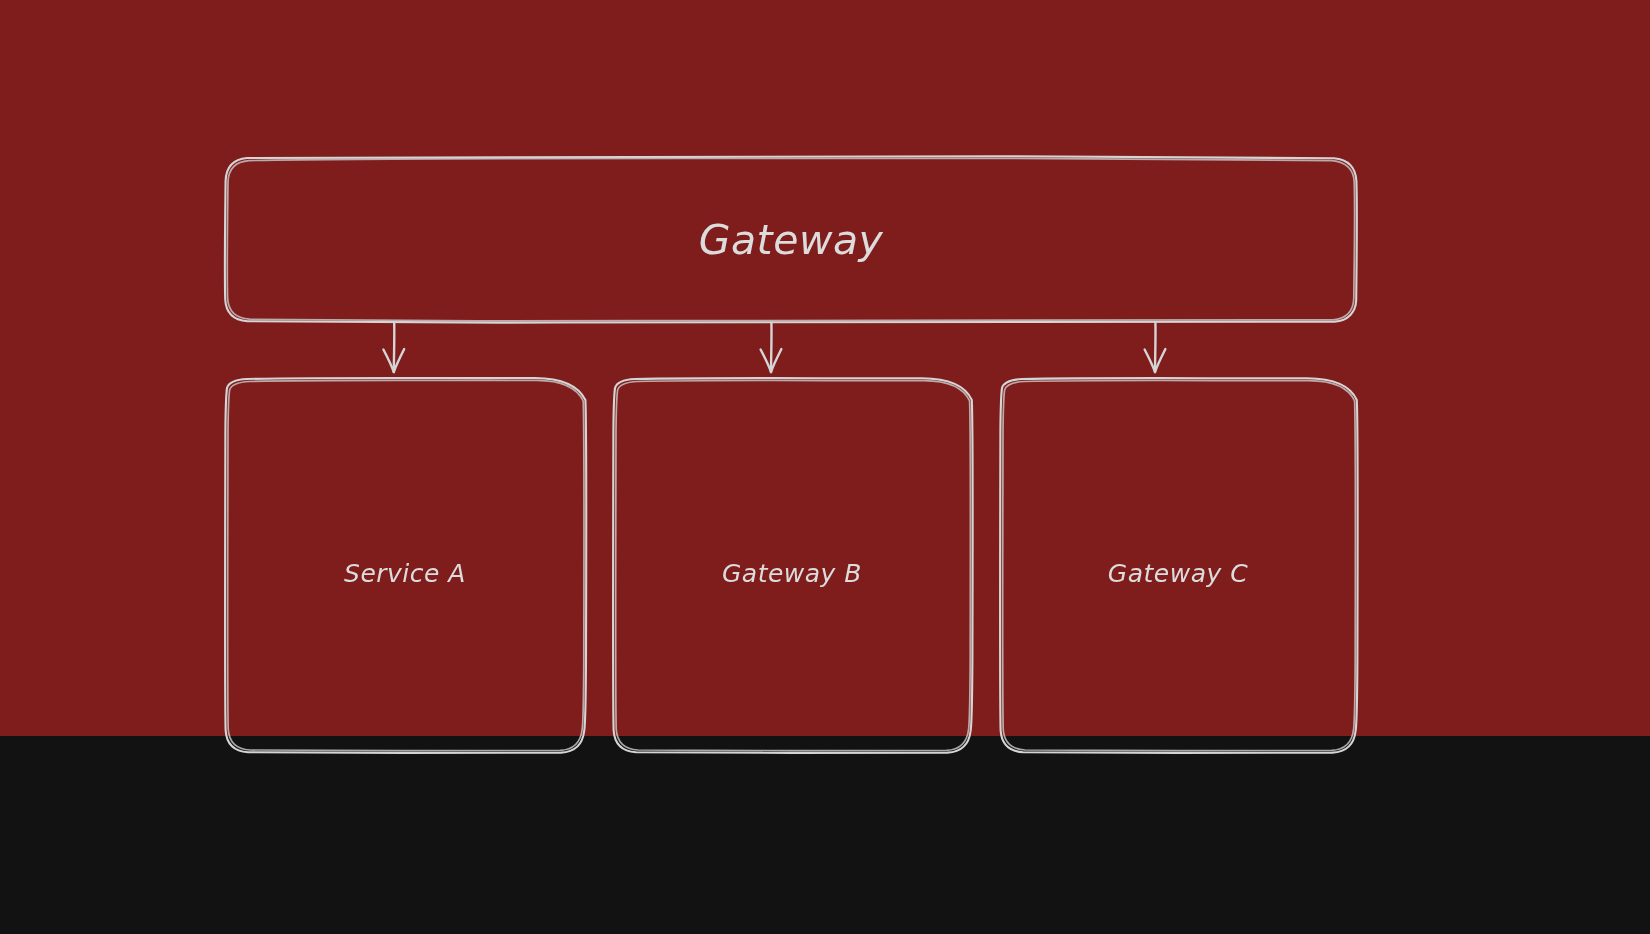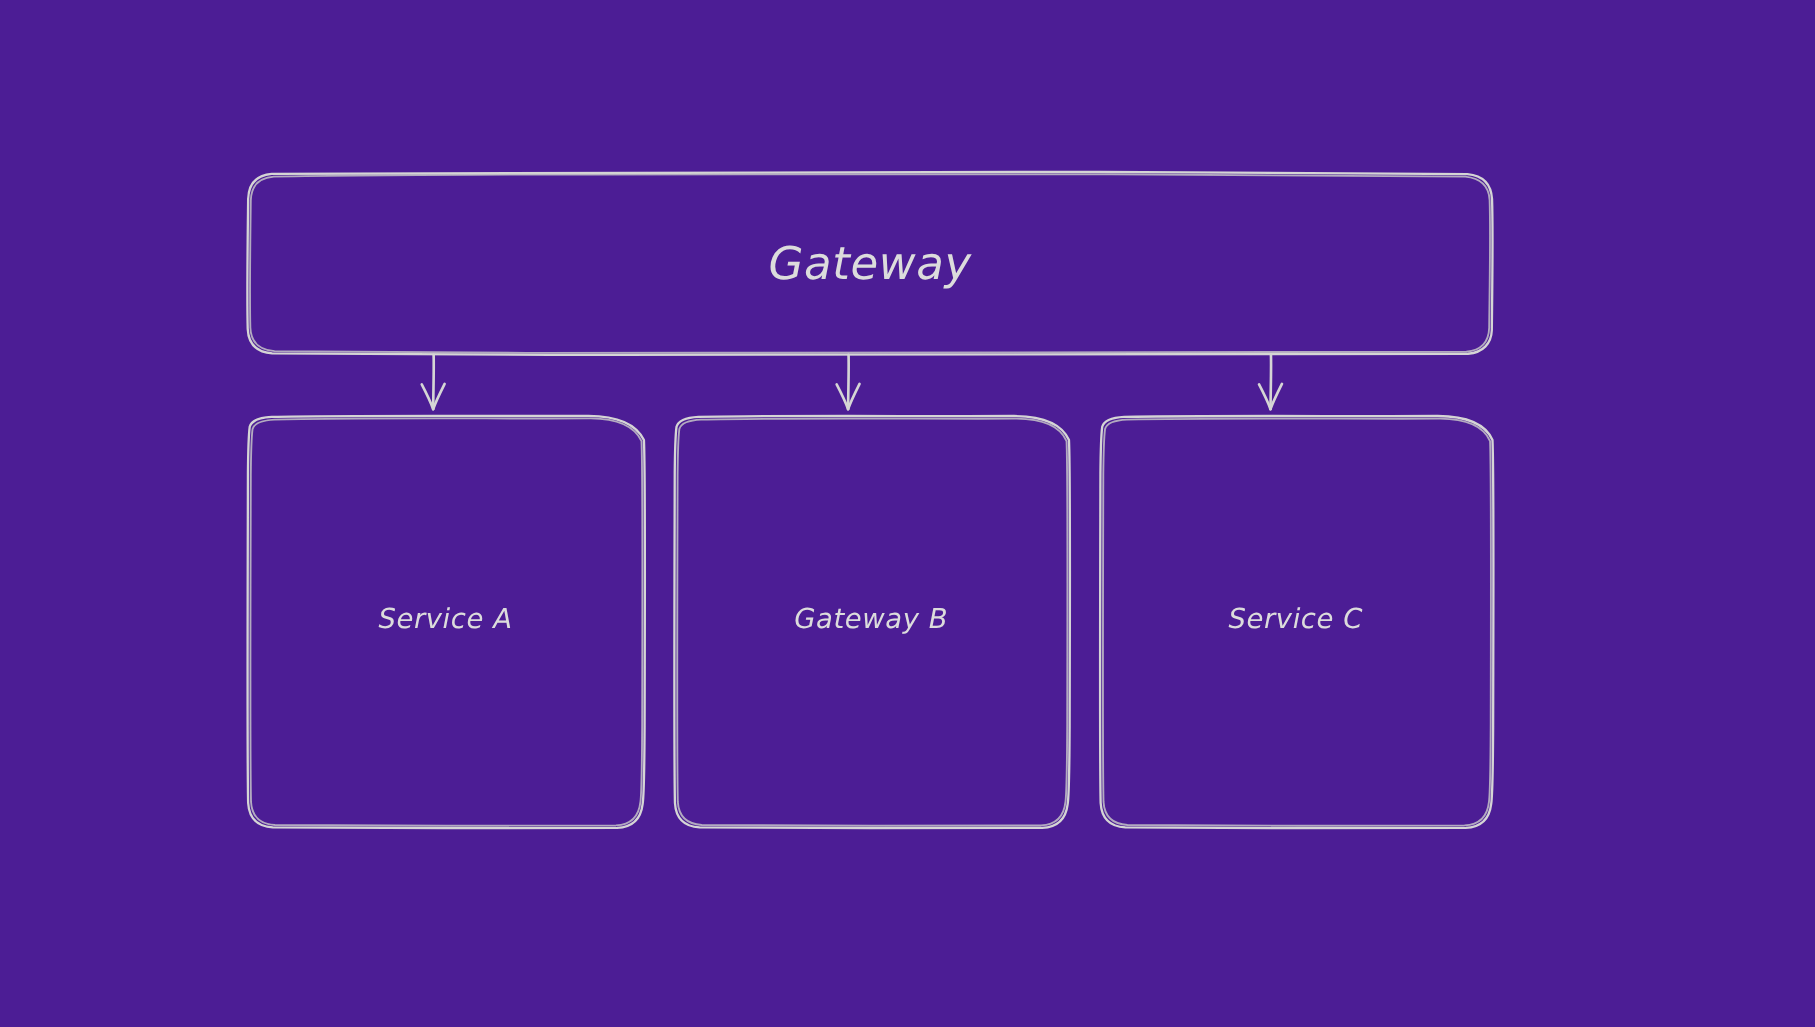--- a/index.html
+++ b/index.html
@@ -10,22 +10,22 @@
   }
   body {
     width: 1650px;
     height: 934px;
     overflow: hidden;
     font-family: "DejaVu Sans", sans-serif;
   }
   #canvas {
     position: relative;
     width: 1650px;
-    height: 934px;
-    background: #4c1d95;
+    height: 736px;
+    background: #7f1d1d;
   }
   svg.diagram {
     position: absolute;
     inset: 0;
     width: 1650px;
     height: 934px;
     display: block;
   }
   .sketch-stroke {
     fill: none;
@@ -64,20 +64,21 @@
     text-align: center;
     user-select: none;
   }
   .label-gateway {
     font-size: 41px;
     font-weight: 400;
   }
   .label-service {
     font-size: 25px;
     font-weight: 400;
+    margin-top: 11px;
   }
 </style>
 </head>
 <body>
 
 <div id="canvas">
 
   <svg class="diagram" viewBox="0 0 1650 934" xmlns="http://www.w3.org/2000/svg">
 
     <g>
@@ -209,15 +210,15 @@
     </g>
 
   </svg>
 
   <div class="node-label label-gateway" style="left:791px; top:240px;">Gateway</div>
 
   <div class="node-label label-service" style="left:405px; top:562px;">Service A</div>
 
   <div class="node-label label-service" style="left:792px; top:562px;">Gateway B</div>
 
-  <div class="node-label label-service" style="left:1178px; top:562px;">Service C</div>
+  <div class="node-label label-service" style="left:1178px; top:562px;">Gateway C</div>
 
 </div>
 
 </body></html>

